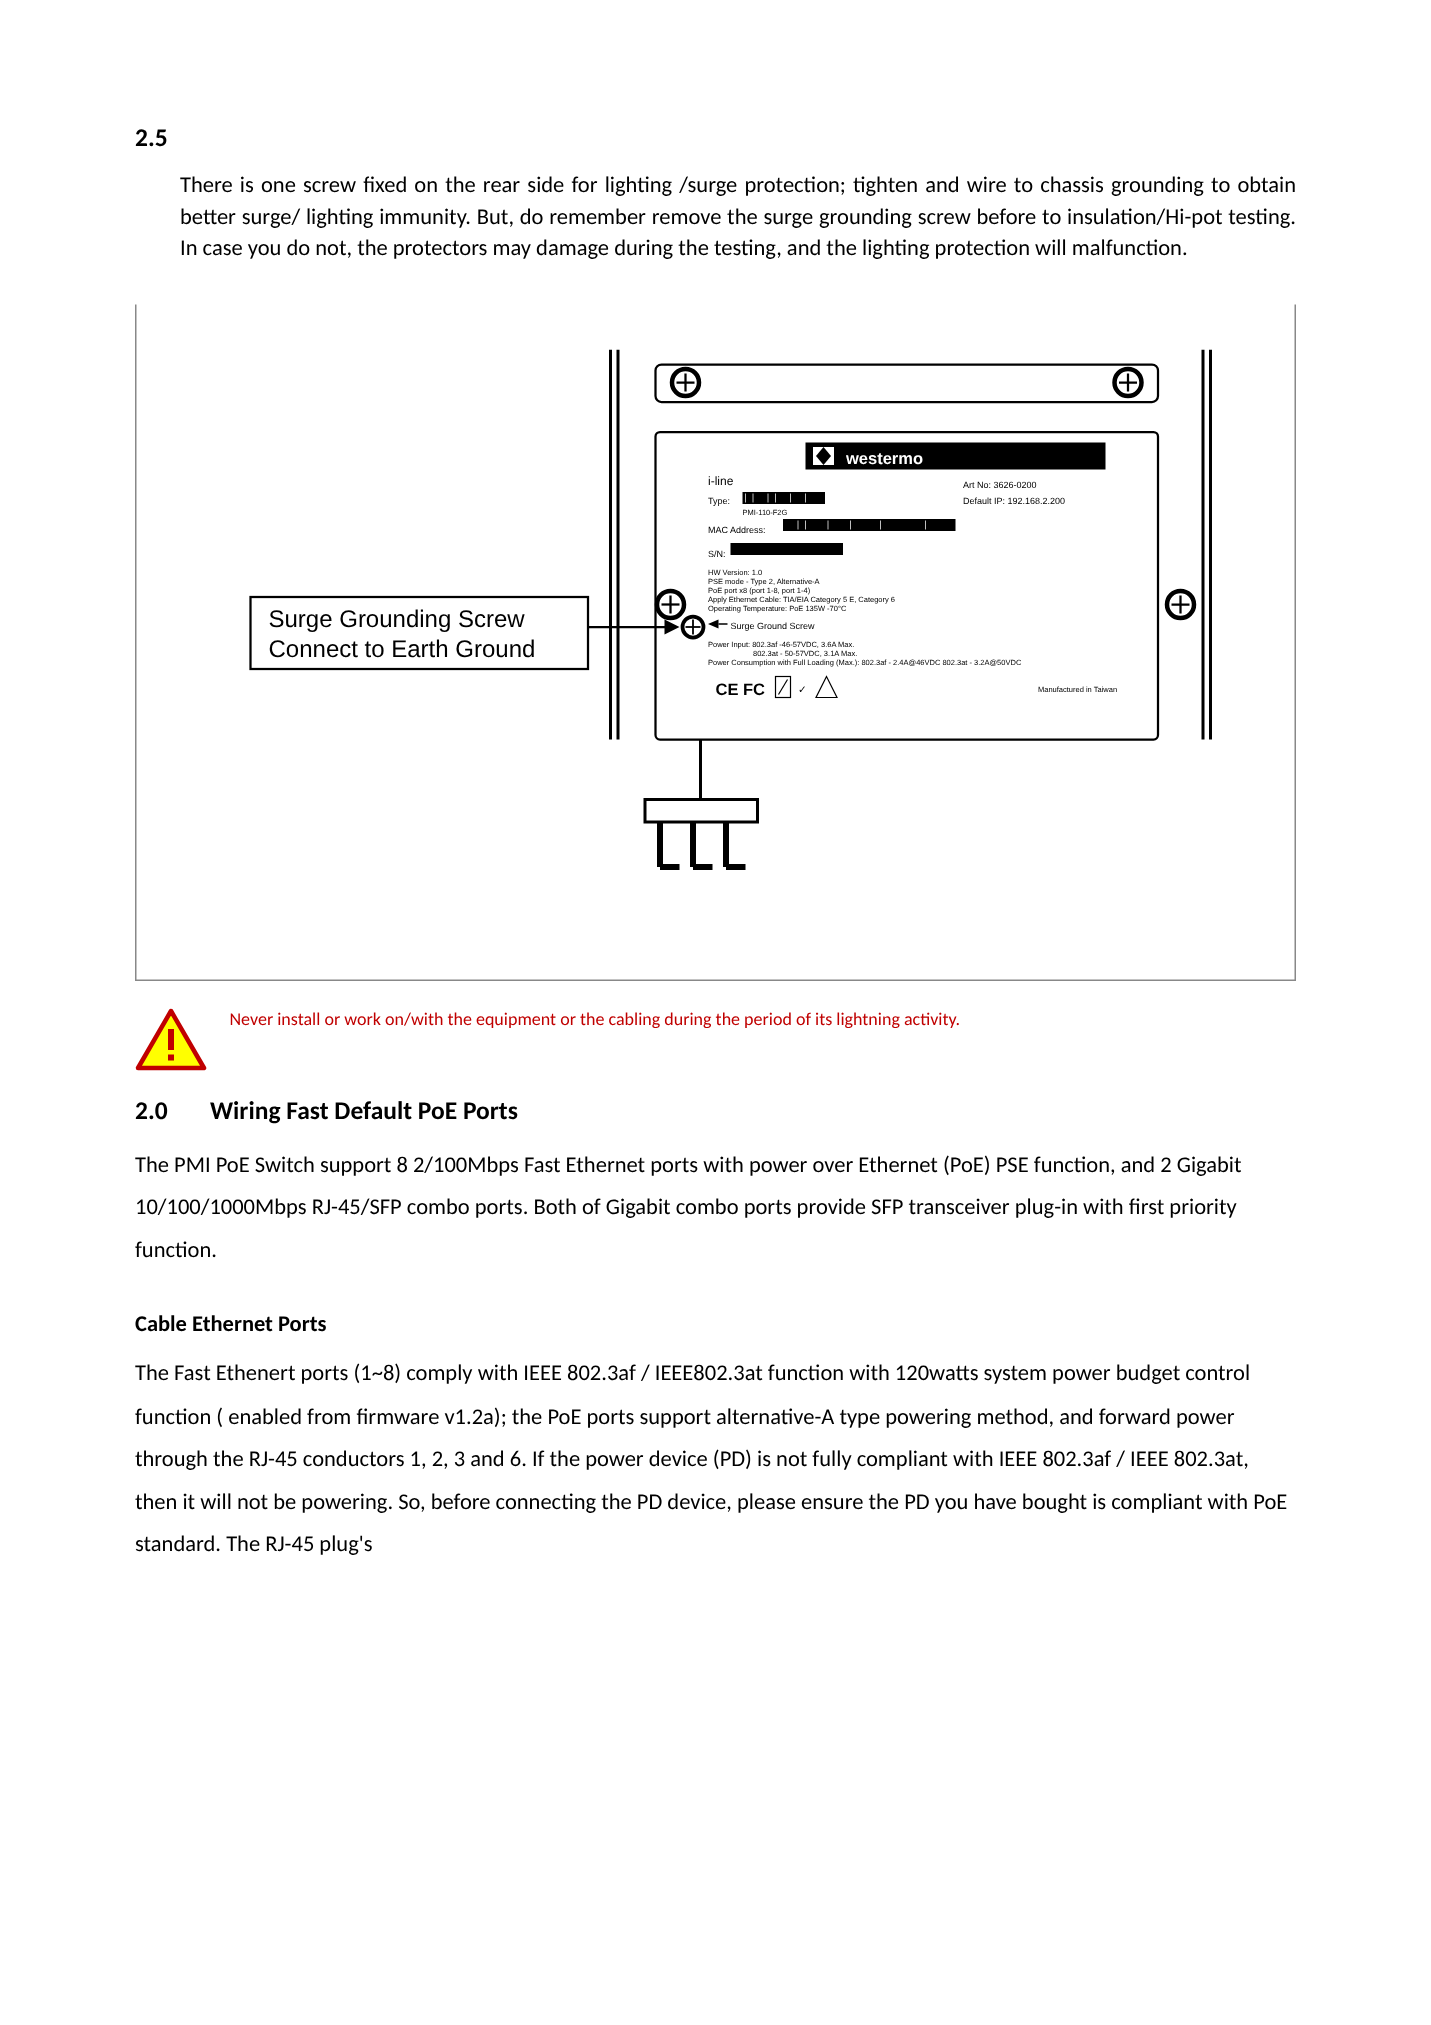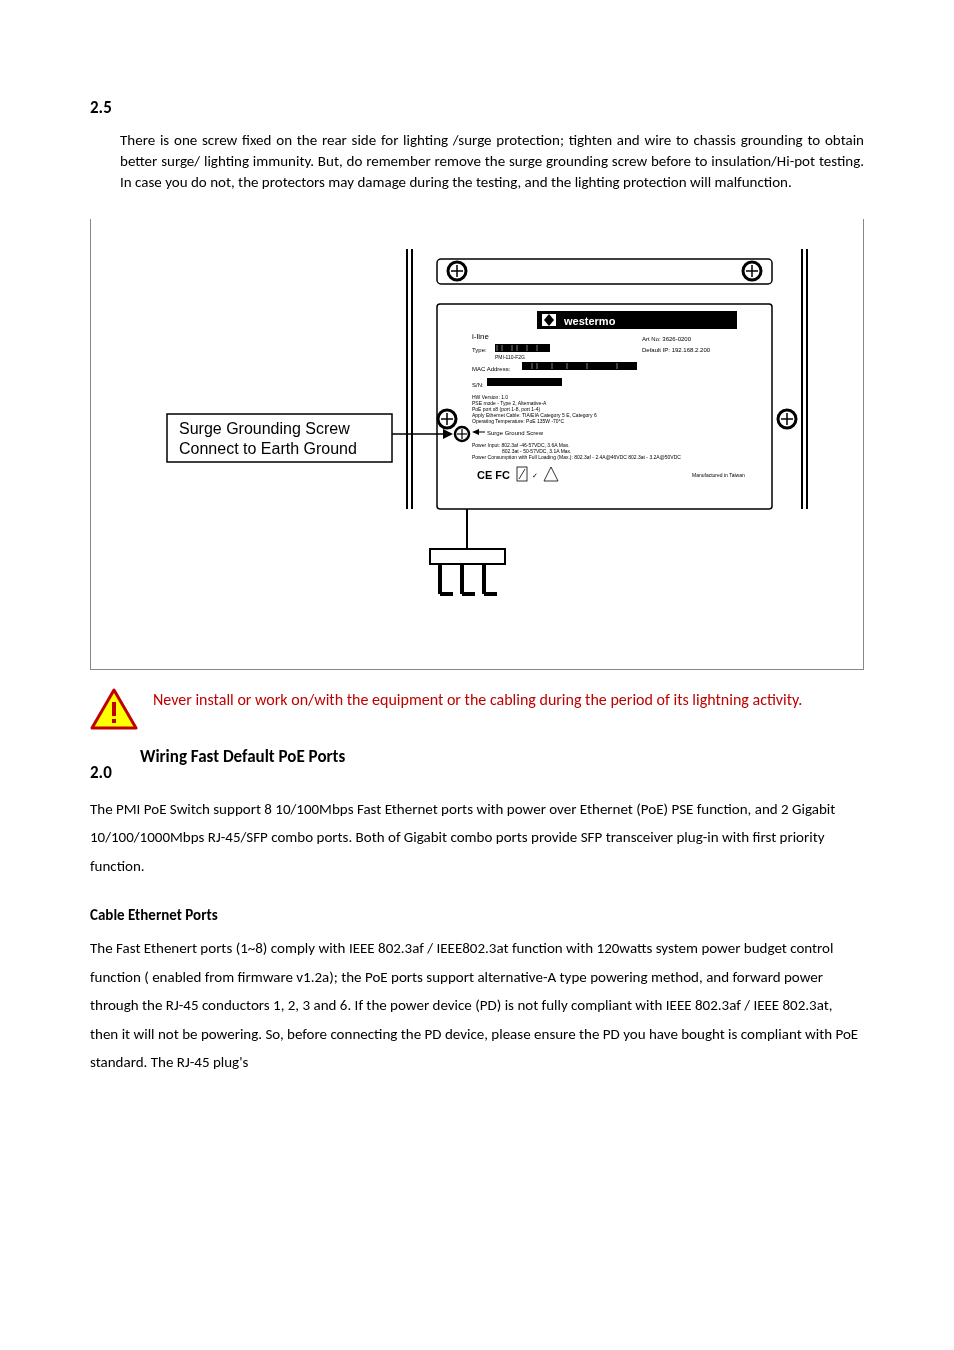--- a/index.html
+++ b/index.html
@@ -14,21 +14,20 @@
     h2 {
       font-size: 17px;
       font-weight: bold;
       margin-top: 0;
       margin-bottom: 10px;
       display: flex;
     }
     h2 .section-num {
       display: inline-block;
       width: 50px;
-      margin-top: 16px;
     }
     .body-text {
       text-align: justify;
       margin-bottom: 26px;
     }
     .indent {
       padding-left: 30px;
     }
     .diagram-container {
       border: 1px solid #888;
@@ -47,21 +46,21 @@
       margin: 10px 0 15px 0;
       line-height: 1.9;
     }
     .warning-icon {
       flex-shrink: 0;
       margin-right: 15px;
       margin-top: 3px;
     }
     .warning-text {
       color: #c00000;
-      font-size: 16px;
+      font-size: 12px;
     }
     .subhead {
       font-weight: bold;
       margin-top: 25px;
       margin-bottom: 8px;
     }
     .para {
       line-height: 1.9;
     }
   </style>
@@ -184,16 +183,16 @@
     <rect x="22" y="31" width="4" height="4" fill="#c00000"></rect>
   </svg>
   <div class="warning-text">Never install or work on/with the equipment or the cabling during the period of its lightning activity.</div>
 </div>
 
 <h2>
   <span class="section-num">2.0</span>
   <span>Wiring Fast Default PoE Ports</span>
 </h2>
 
-<div class="para">The PMI PoE Switch support 8 10/100Mbps Fast Ethernet ports with power over Ethernet (PoE) PSE function, and 2 Gigabit 10/100/1000Mbps RJ-45/SFP combo ports. Both of Gigabit combo ports provide SFP transceiver plug-in with first priority function.</div>
+<div class="para">The PMI PoE Switch support 8 2/100Mbps Fast Ethernet ports with power over Ethernet (PoE) PSE function, and 2 Gigabit 10/100/1000Mbps RJ-45/SFP combo ports. Both of Gigabit combo ports provide SFP transceiver plug-in with first priority function.</div>
 
 <div class="subhead">Cable Ethernet Ports</div>
 <div class="para">The Fast Ethenert ports (1~8) comply with IEEE 802.3af / IEEE802.3at function with 120watts system power budget control function ( enabled from firmware v1.2a); the PoE ports support alternative-A type powering method, and forward power through the RJ-45 conductors 1, 2, 3 and 6. If the power device (PD) is not fully compliant with IEEE 802.3af / IEEE 802.3at, then it will not be powering. So, before connecting the PD device, please ensure the PD you have bought is compliant with PoE standard. The RJ-45 plug's</div>
 
 </body></html>

